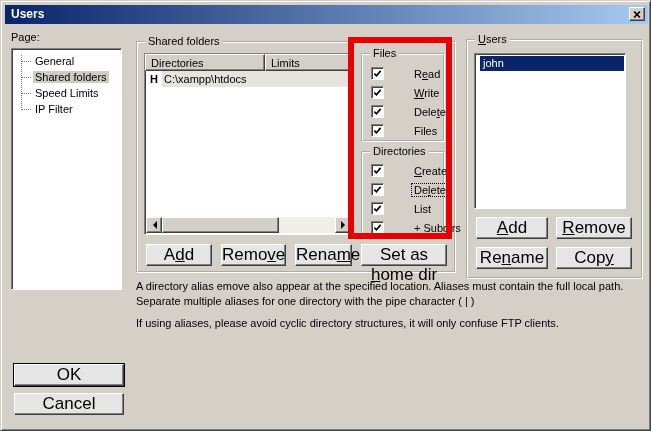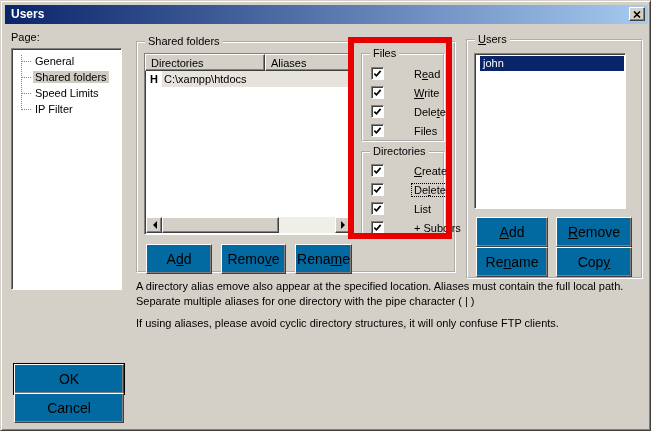--- a/index.html
+++ b/index.html
@@ -19,22 +19,22 @@
     position:absolute; right:3px; top:2px; width:16px; height:14px;
     background:#d4d0c8; border:1px solid; border-color:#ffffff #404040 #404040 #ffffff;
     box-shadow: inset -1px -1px 0 #808080;
     display:flex; align-items:center; justify-content:center; cursor:default;
   }
   .raised {
     background:#d4d0c8; border:1px solid; border-color:#ffffff #404040 #404040 #ffffff;
     box-shadow: inset -1px -1px 0 #808080;
   }
   .btn {
-    position:absolute; height:30px; font-size:14px; text-align:center; line-height:20px;
-    background:#0369a1; border:1px solid; border-color:#ffffff #404040 #404040 #ffffff;
+    position:absolute; height:22px; font-size:17px; text-align:center; line-height:20px;
+    background:#e5e5e5; border:1px solid; border-color:#ffffff #404040 #404040 #ffffff;
     box-shadow: inset -1px -1px 0 #808080; cursor:default; font-family:inherit;
   }
   .btn.default { box-shadow: inset -1px -1px 0 #808080, 0 0 0 1px #000; }
   .sunken {
     background:#fff; border:1px solid; border-color:#808080 #ffffff #ffffff #808080;
     box-shadow: inset 1px 1px 0 #404040;
   }
   .grp {
     position:absolute; border:2px groove #ffffff;
   }
@@ -118,21 +118,21 @@
     </div>
   </div>
 
   <div class="grp" style="left:135px;top:40px;width:320px;height:232px;">
     <span class="legend">Shared folders</span>
   </div>
 
   <div class="listview sunken">
     <div class="lv-hdr">
       <div class="hdr-cell hdr-dir">Directories</div>
-      <div class="hdr-cell hdr-alias">Aliases</div>
+      <div class="hdr-cell hdr-alias">Limits</div>
     </div>
     <div class="lv-row">
       <span class="home-cell">H</span>
       <span class="dir-cell">C:\xampp\htdocs</span>
     </div>
     <div class="hscroll">
       <span class="sb-btn raised">
           <span class="arr-l"></span>
         </span>
       <span class="sb-thumb raised"></span>
@@ -213,20 +213,21 @@
         </span>
       <span class="cb-label">+ S<u>u</u>bdirs</span>
     </div>
   </div>
 
   <div class="red-rect"></div>
 
   <button class="btn" style="left:145px;top:243px;width:66px;">A<u>d</u>d</button>
   <button class="btn" style="left:220px;top:243px;width:65px;">Remo<u>v</u>e</button>
   <button class="btn" style="left:294px;top:243px;width:57px;">Rena<u>m</u>e</button>
+  <button class="btn" style="left:360px;top:243px;width:86px;">Set as <u>h</u>ome dir</button>
 
   <div class="grp" style="left:465px;top:38px;width:177px;height:240px;">
     <span class="legend"><u>U</u>sers</span>
   </div>
   <div class="userlist sunken">
     <div class="user-item sel">john</div>
   </div>
   <button class="btn" style="left:475px;top:216px;width:72px;"><u>A</u>dd</button>
   <button class="btn" style="left:555px;top:216px;width:76px;"><u>R</u>emove</button>
   <button class="btn" style="left:475px;top:246px;width:72px;">Re<u>n</u>ame</button>

